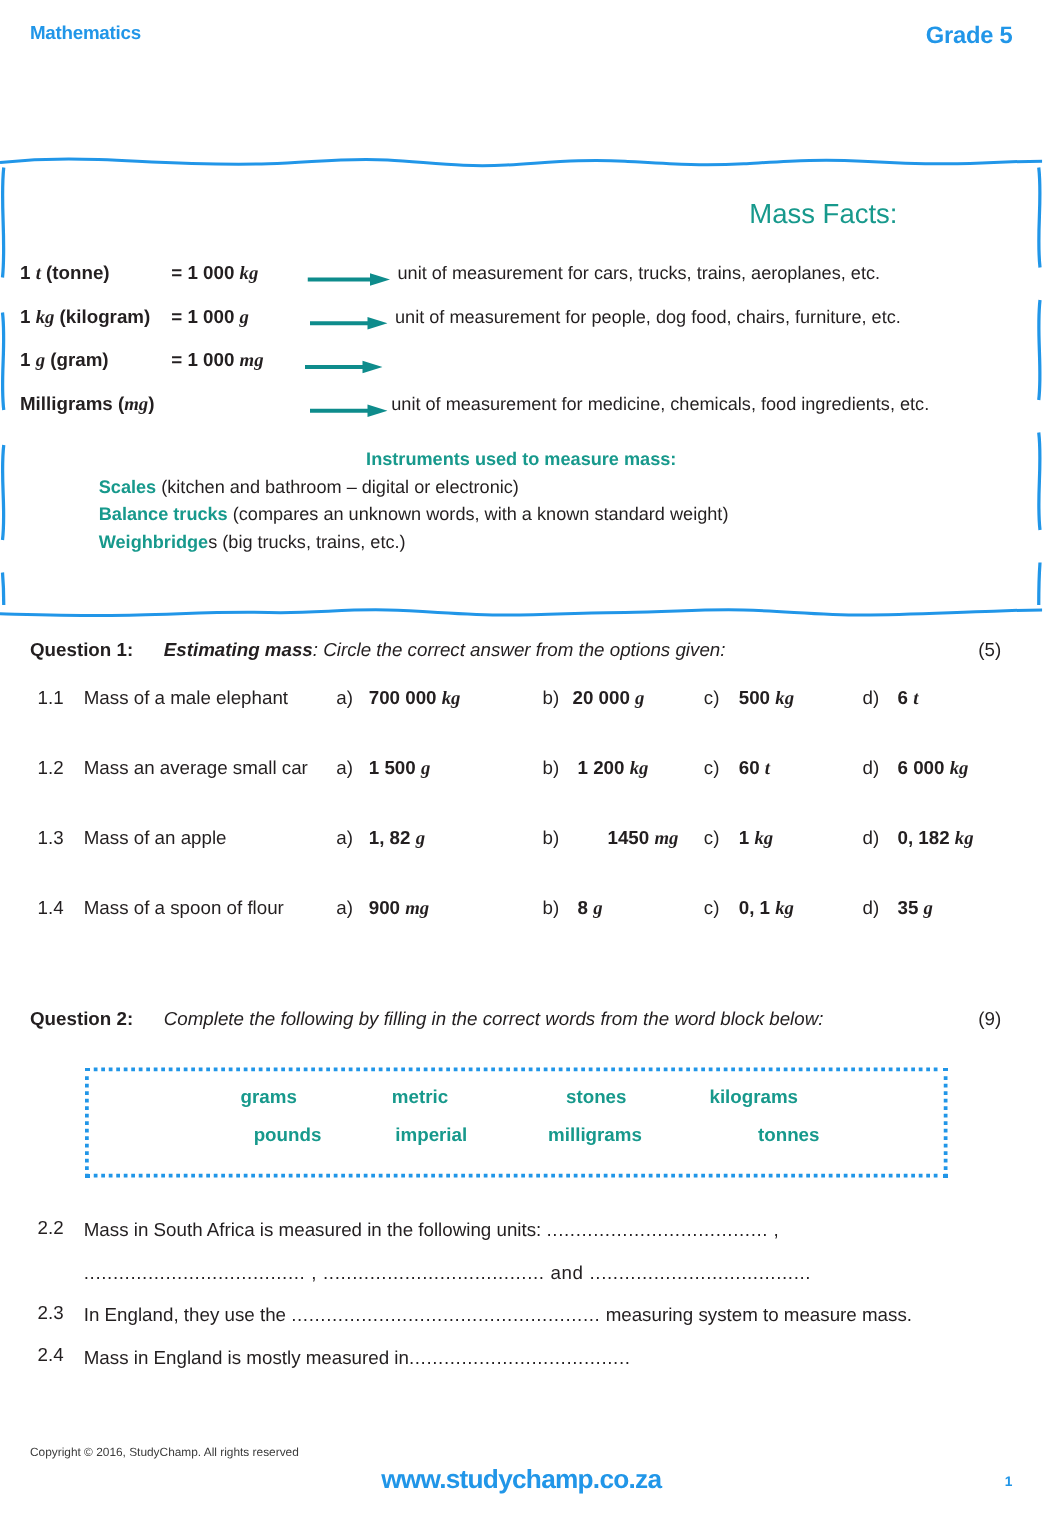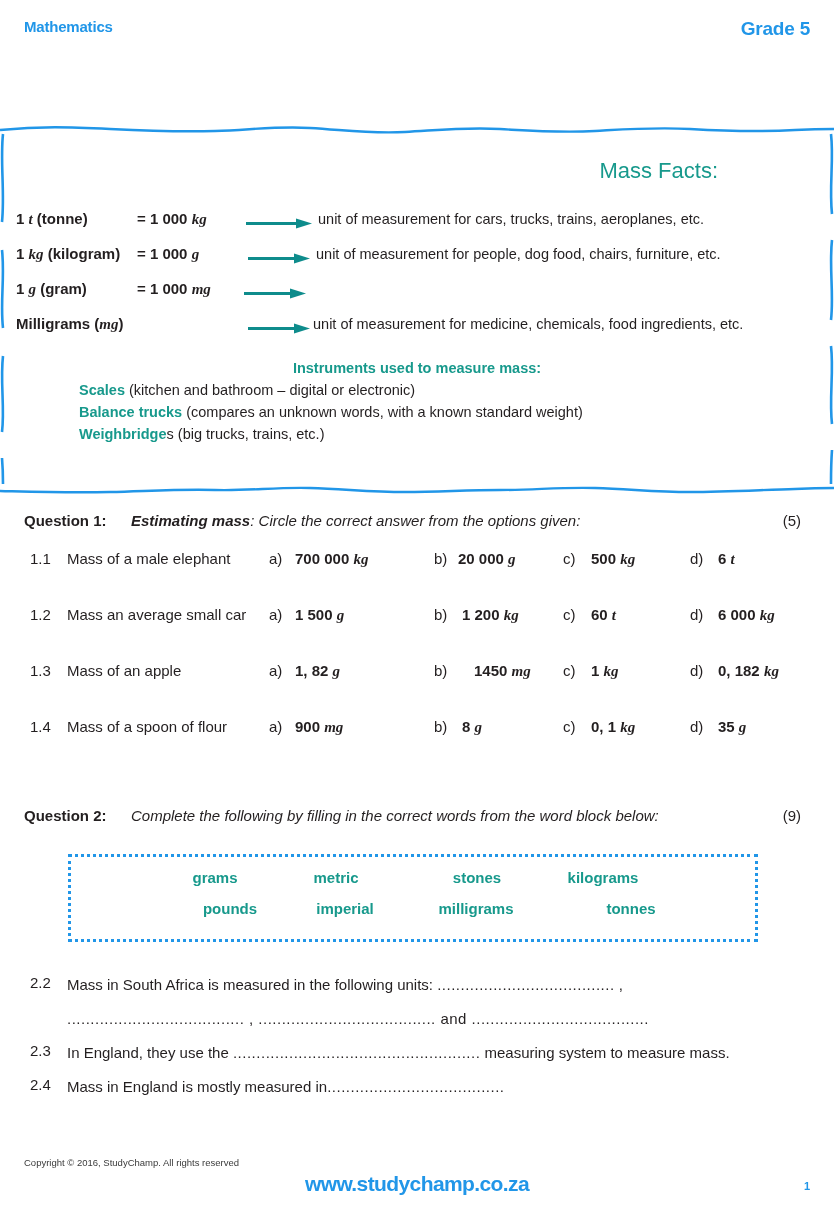--- a/index.html
+++ b/index.html
@@ -400,21 +400,21 @@
       <div class="opt-let" style="left:690px;">d)</div>
       <div class="opt-val" style="left:718px;"><span>6 000 </span><span class="ital">kg</span></div>
     </div>
 
     <div class="q1-row">
       <div class="q1-num">1.3</div>
       <div class="q1-prompt">Mass of an apple</div>
       <div class="opt-let" style="left:269px;">a)</div>
       <div class="opt-val" style="left:295px;"><span>1, 82 </span><span class="ital">g</span></div>
       <div class="opt-let" style="left:434px;">b)</div>
-      <div class="opt-val" style="left:474px;"><span>1450 </span><span class="ital">mg</span></div>
+      <div class="opt-val" style="left:486px;"><span>1450 </span><span class="ital">mg</span></div>
       <div class="opt-let" style="left:563px;">c)</div>
       <div class="opt-val" style="left:591px;"><span>1 </span><span class="ital">kg</span></div>
       <div class="opt-let" style="left:690px;">d)</div>
       <div class="opt-val" style="left:718px;"><span>0, 182 </span><span class="ital">kg</span></div>
     </div>
 
     <div class="q1-row">
       <div class="q1-num">1.4</div>
       <div class="q1-prompt">Mass of a spoon of flour</div>
       <div class="opt-let" style="left:269px;">a)</div>

